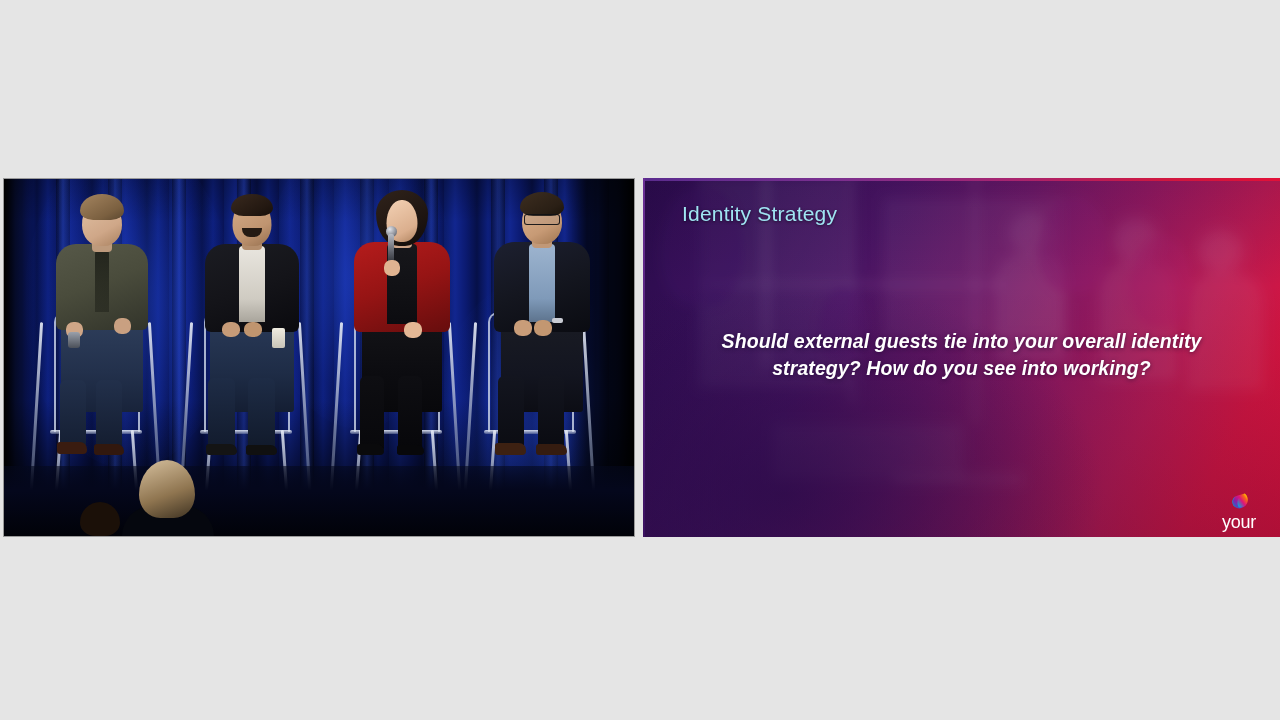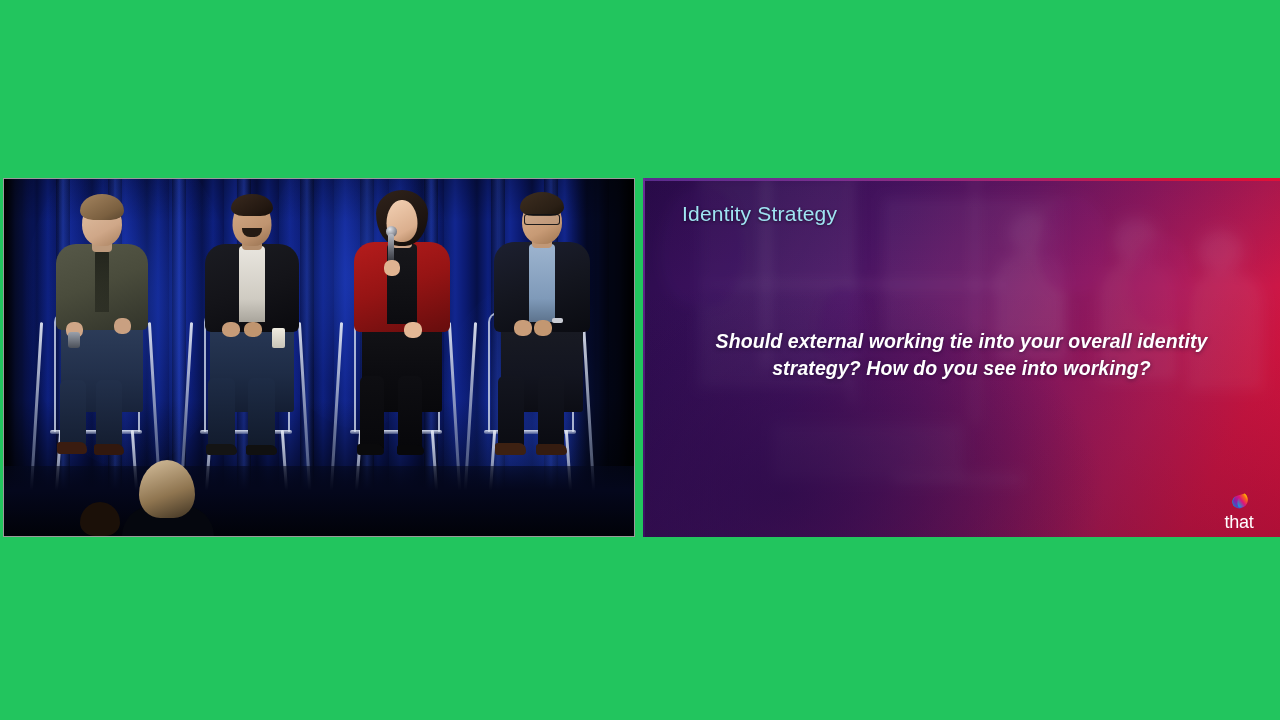--- a/index.html
+++ b/index.html
@@ -9,21 +9,21 @@
     width: 1280px;
     height: 720px;
     overflow: hidden;
     font-family: "Liberation Sans", sans-serif;
   }
 
   #stage {
     position: relative;
     width: 1280px;
     height: 720px;
-    background: #22c55e;
+    background: #e5e5e5;
   }
 
   
   #video-panel {
     position: absolute;
     left: 3px;
     top: 178px;
     width: 632px;
     height: 359px;
     border: 1px solid #9a9a9a;
@@ -487,21 +487,21 @@
       <div class="ph-dark" style="left:486px; top:58px;  width:64px;  height:92px;"></div>
     </div>
 
     <div class="slide-veil"></div>
     <div class="slide-topline"></div>
     <div class="slide-leftline"></div>
 
     <div id="slide-title">Identity Strategy</div>
 
     <div id="slide-body">
-      <div>Should external working tie into your overall identity</div>
+      <div>Should external guests tie into your overall identity</div>
       <div>strategy? How do you see into working?</div>
     </div>
 
     <div id="fuze-logo">
       <svg id="fuze-mark" viewBox="0 0 40 40">
         <defs>
           <linearGradient id="fzg1" x1="0" y1="1" x2="1" y2="0">
             <stop offset="0%" stop-color="#0084d6"></stop>
             <stop offset="34%" stop-color="#8a1fa8"></stop>
             <stop offset="62%" stop-color="#e3127a"></stop>
@@ -512,17 +512,17 @@
             <stop offset="0%" stop-color="#00a9e0"></stop>
             <stop offset="45%" stop-color="#e0127a"></stop>
             <stop offset="78%" stop-color="#f7631a"></stop>
             <stop offset="100%" stop-color="#ffd400"></stop>
           </linearGradient>
         </defs>
         <path d="M30.5 6.5 C35.8 10.2 37.6 18.6 34.2 25.2 C30.6 32.2 22.0 35.4 15.2 32.2 C9.4 29.4 7.0 22.4 9.6 16.4 C11.0 13.2 13.6 11.0 16.4 10.4 L30.5 6.5 Z" fill="url(#fzg1)"></path>
         <path d="M16.6 10.6 C11.2 12.0 7.6 17.0 8.0 22.6 C8.3 26.6 10.6 30.0 13.8 31.6 C9.0 28.0 7.4 21.0 10.6 15.4 C12.0 12.9 14.1 11.3 16.6 10.6 Z" fill="#00a9e0"></path>
         <path d="M30.4 6.6 C25.2 8.0 20.6 11.8 18.4 17.0 C16.2 22.2 16.8 27.8 19.6 31.8 C25.0 33.0 31.0 30.0 33.9 24.6 C37.2 18.4 35.4 10.4 30.4 6.6 Z" fill="url(#fzg2)" opacity="0.95"></path>
       </svg>
-      <div id="fuze-wordmark">that</div>
+      <div id="fuze-wordmark">your</div>
     </div>
   </div>
 
 </div>
 
 </body></html>

